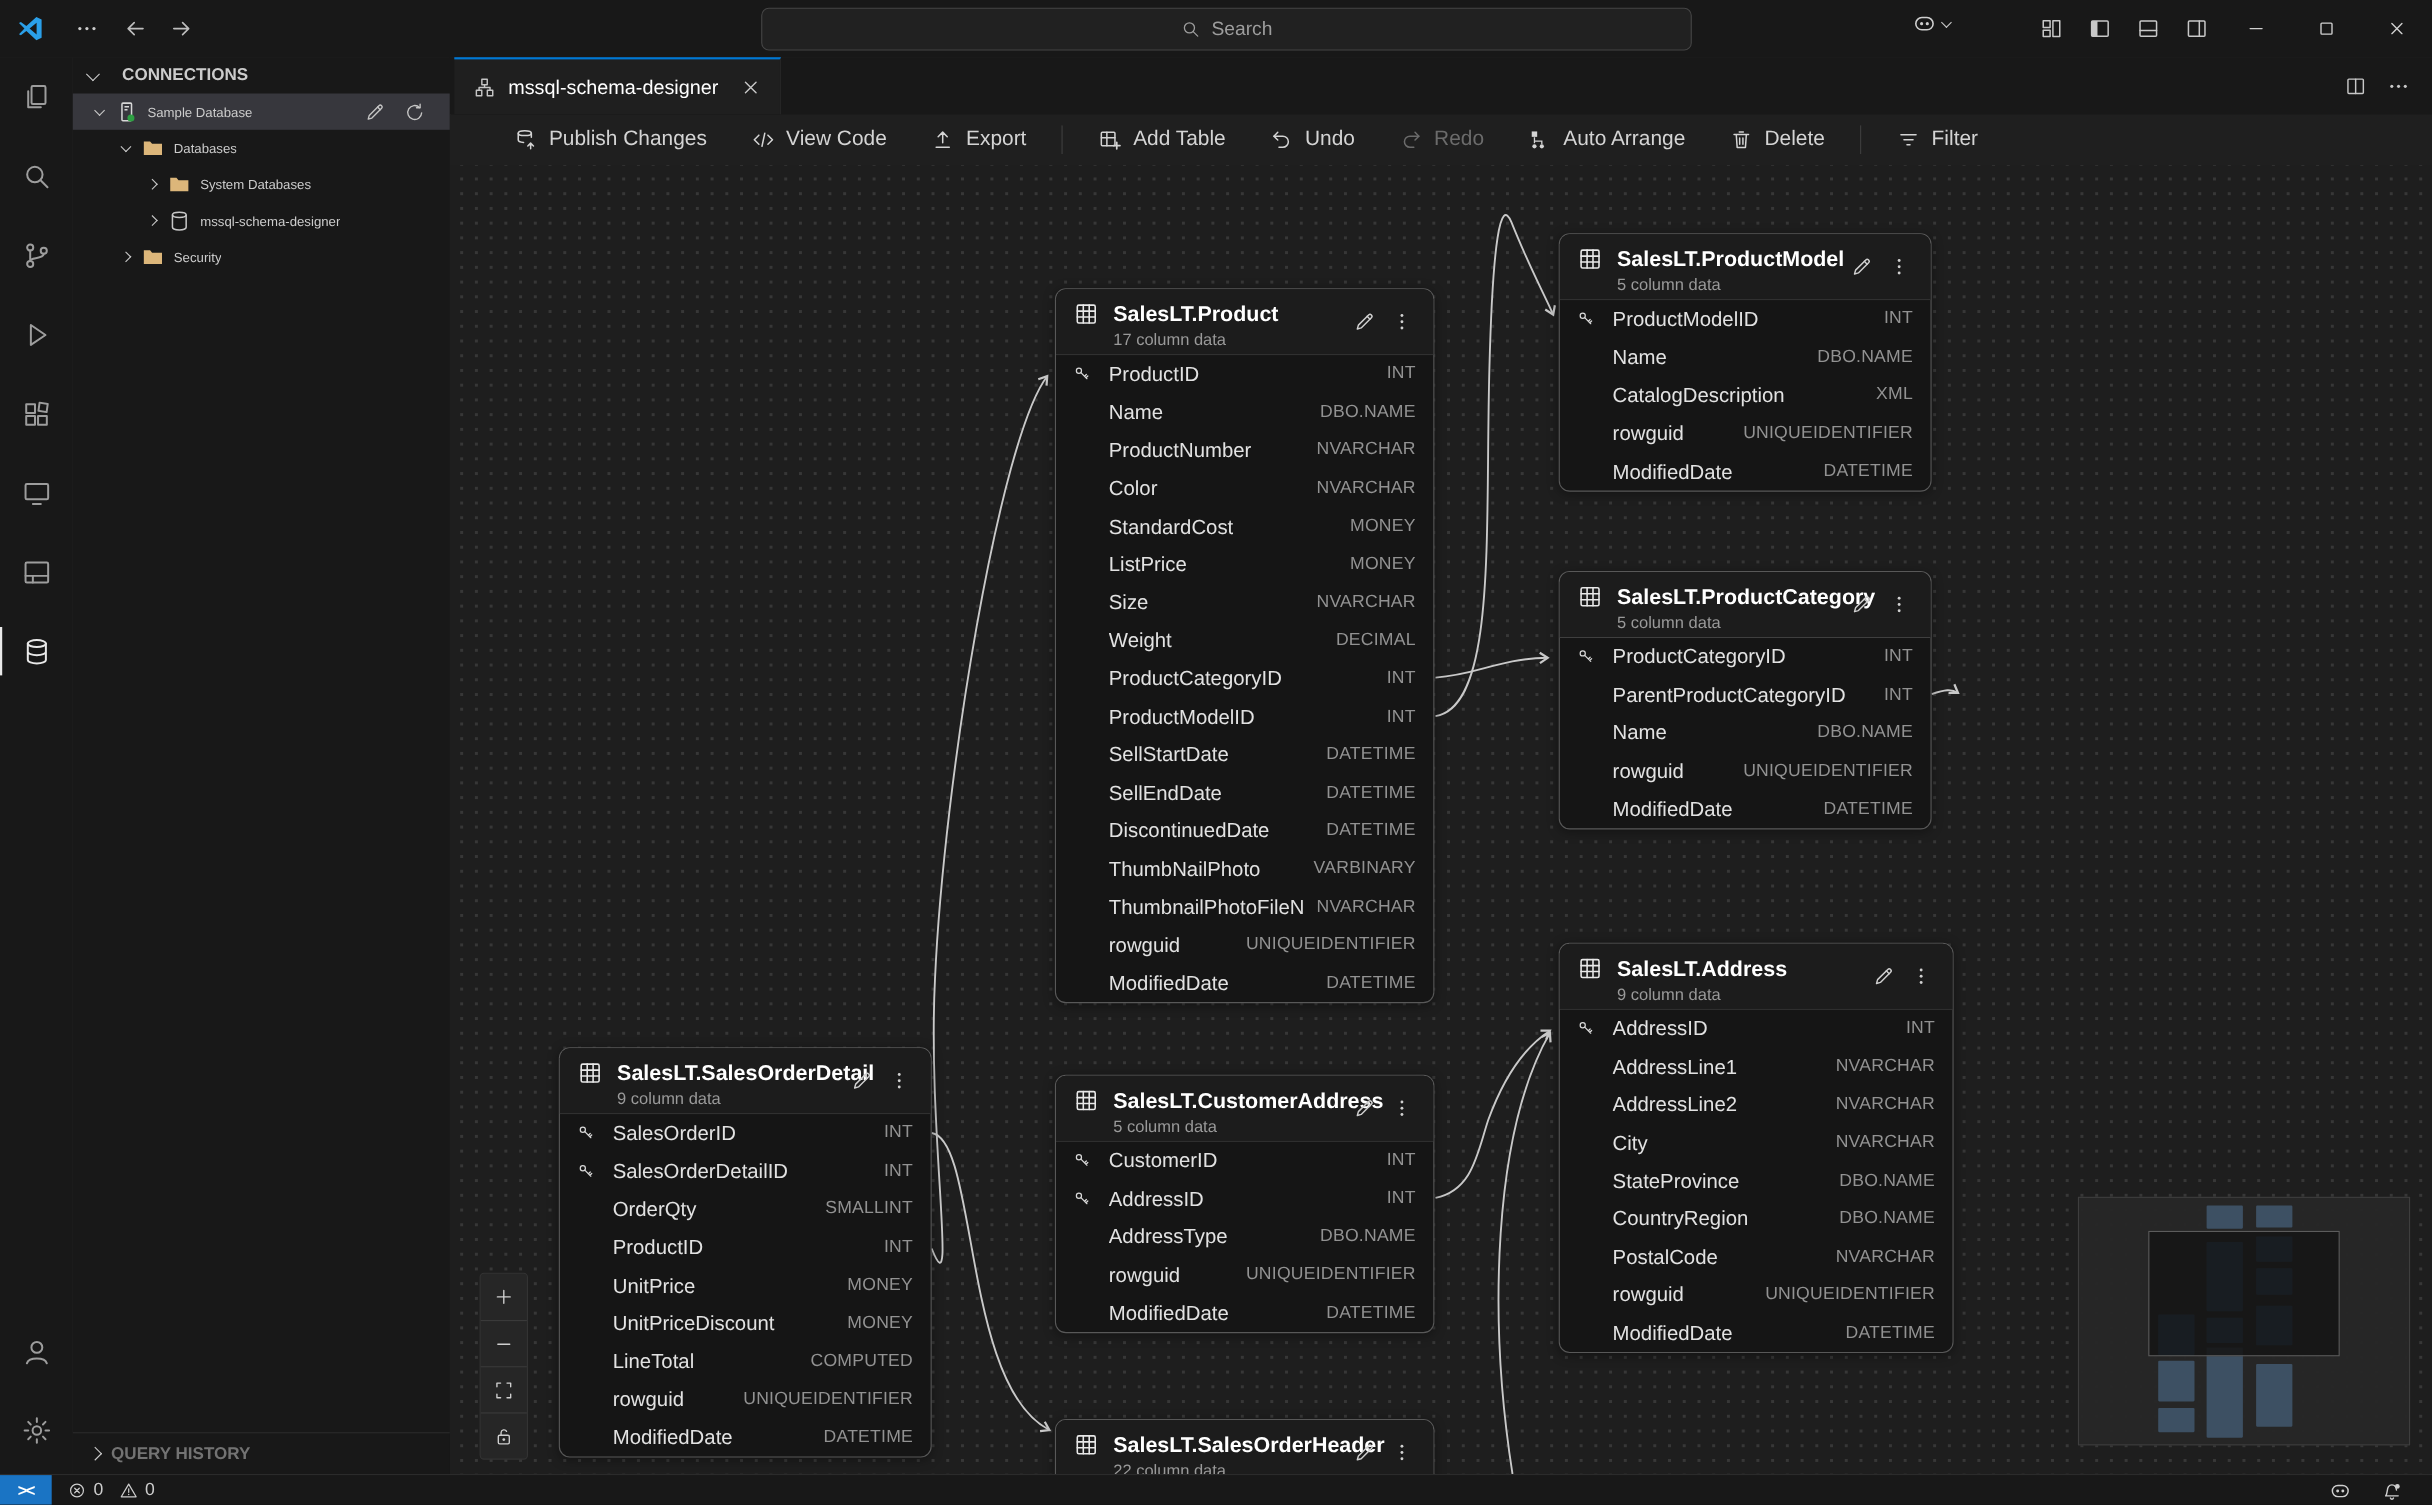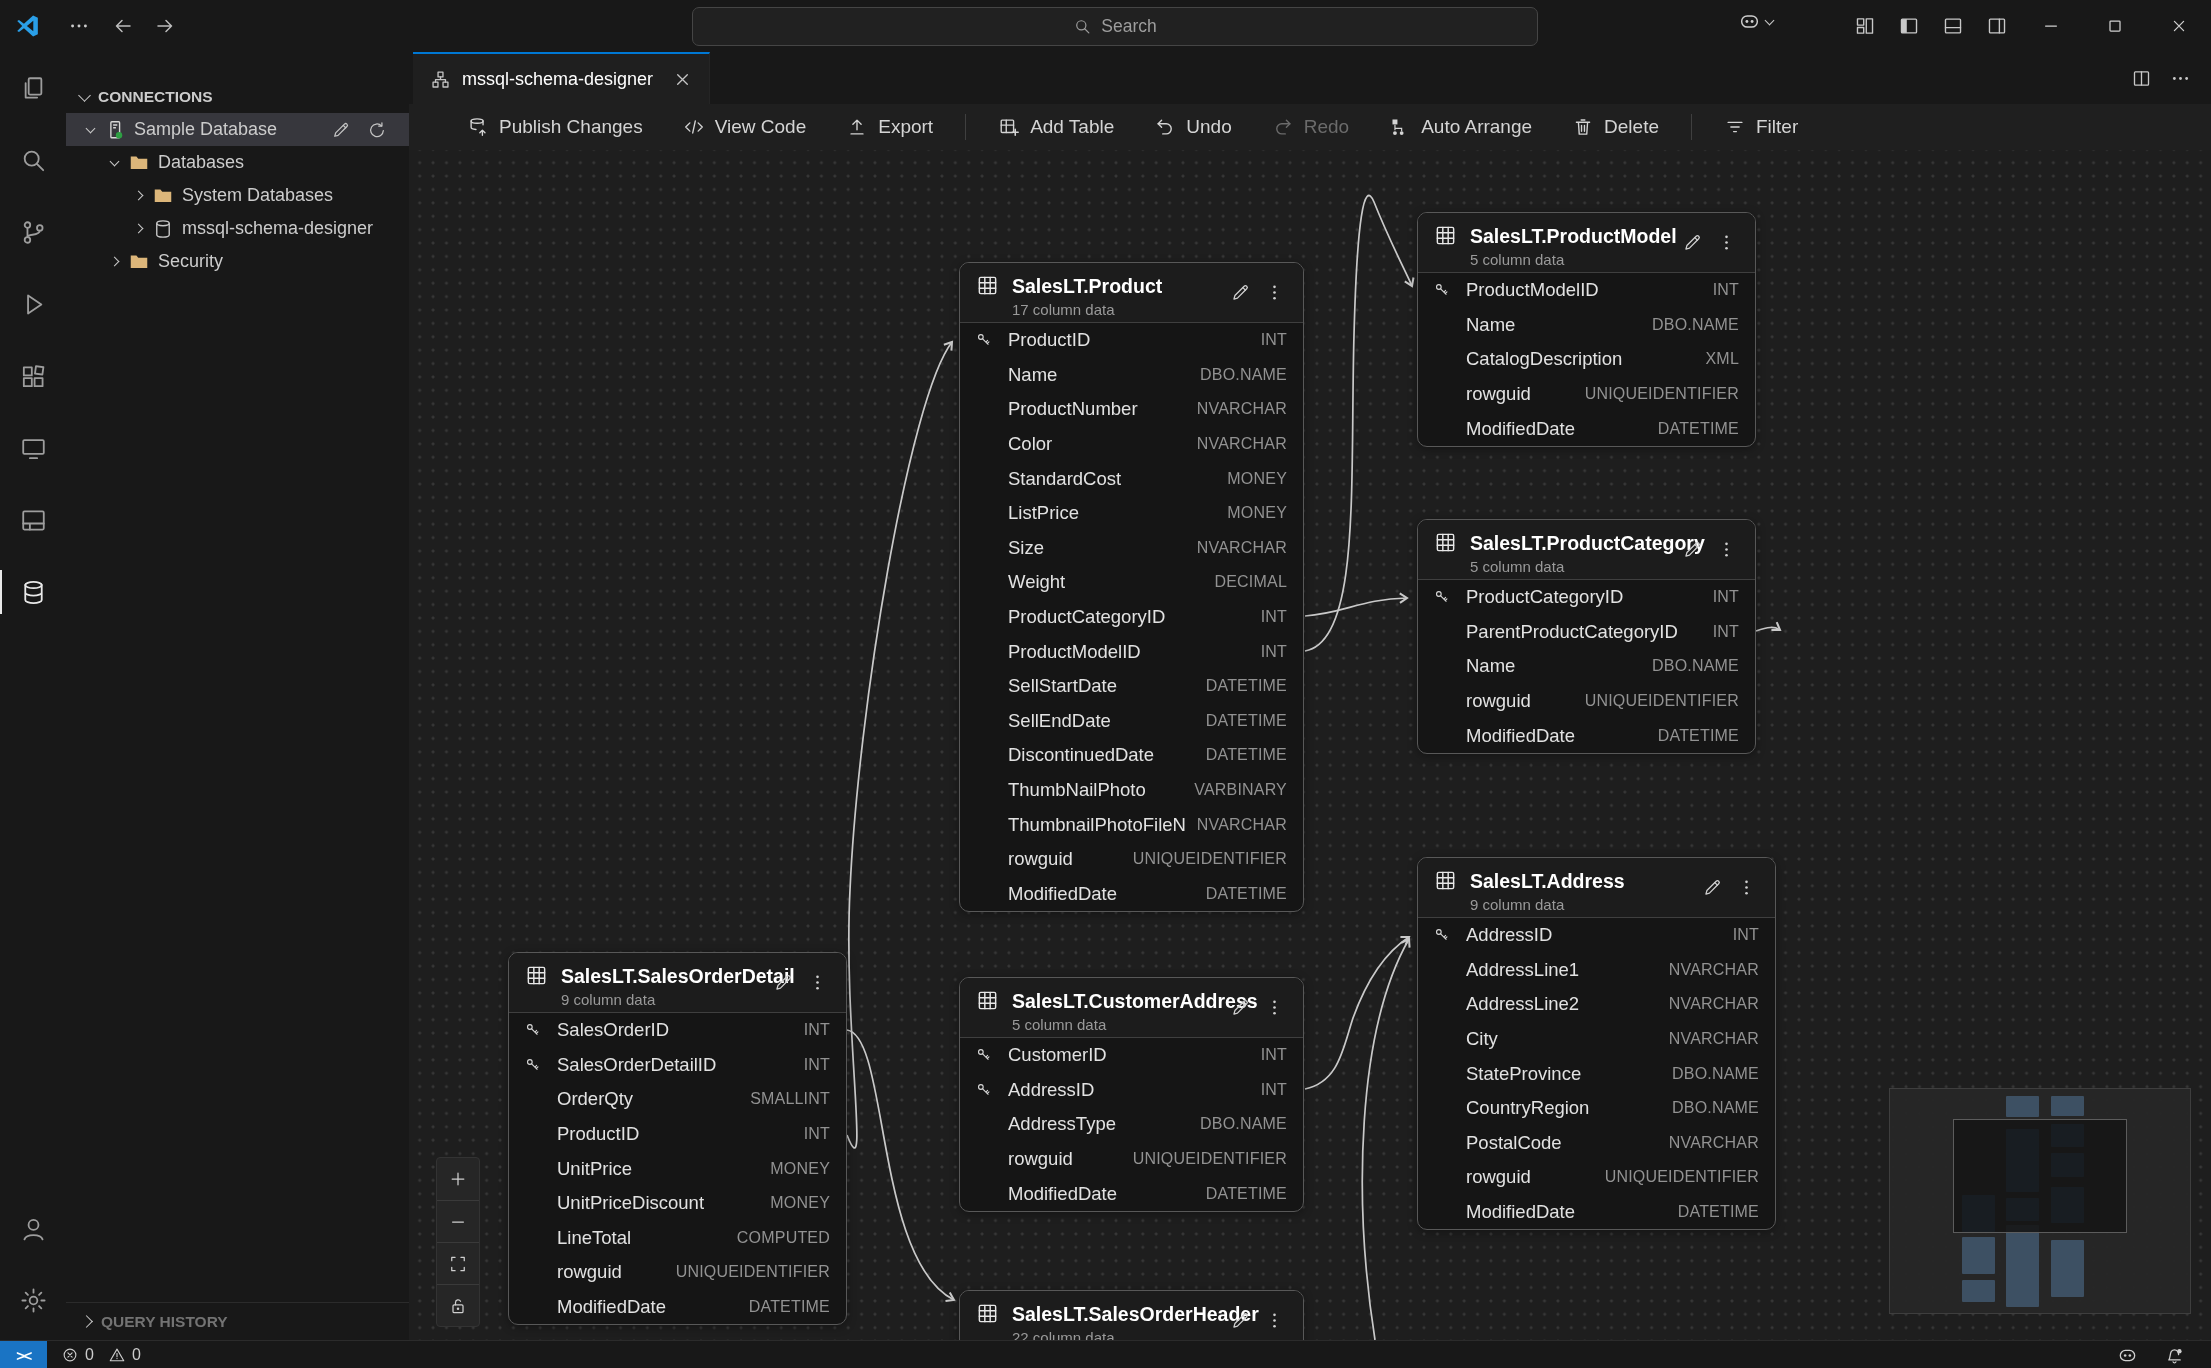--- a/index.html
+++ b/index.html
@@ -41,22 +41,22 @@
   .ab-item.active::before{content:"";position:absolute;left:0;top:14px;bottom:14px;width:2px;background:#e9e9e9;}
   #ab-bottom{margin-top:auto;display:flex;flex-direction:column-reverse;padding-bottom:4px;}
   #ab-bottom .ab-item{height:71px;}
 
   
   #sidebar{position:absolute;left:66px;top:52px;width:343px;height:1288px;background:#181818;
       border-right:1px solid #2b2b2b;overflow:hidden;}
   #sidebar-header{height:53px;display:flex;align-items:center;padding:0 22px 0 27px;}
   #sidebar-title{font-size:15px;color:#bbbbbb;letter-spacing:.4px;flex:1;}
   #sidebar-more{width:20px;height:20px;color:#cccccc;}
-  .section-row{height:33px;display:flex;align-items:center;gap:9px;padding-left:14px;font-weight:700;font-size:15.5px;color:#cccccc;margin-top:28px;}
-  .tree{font-size:18px;color:#cccccc;}
+  .section-row{height:33px;display:flex;align-items:center;gap:22px;padding-left:14px;font-weight:700;font-size:15.5px;color:#cccccc;}
+  .tree{font-size:12px;color:#cccccc;}
   .tree-row{height:33px;display:flex;align-items:center;position:relative;}
   .tree-row.sel{background:#37373d;}
   .tree-row .chevslot{width:16px;display:flex;justify-content:center;}
   .tree-row .ticon{width:22px;height:22px;margin:0 8px 0 6px;}
   .tree-row .tlabel{white-space:nowrap;overflow:hidden;}
   .tree-actions{position:absolute;right:22px;top:0;height:33px;display:flex;align-items:center;gap:16px;color:#c5c5c5;}
   .tree-actions .ico{width:20px;height:20px;}
   #query-history{position:absolute;left:0;right:0;bottom:0;height:37px;border-top:1px solid #2b2b2b;
       display:flex;align-items:center;gap:10px;padding-left:16px;font-weight:700;font-size:15.5px;color:#737373;background:#181818;}
 

